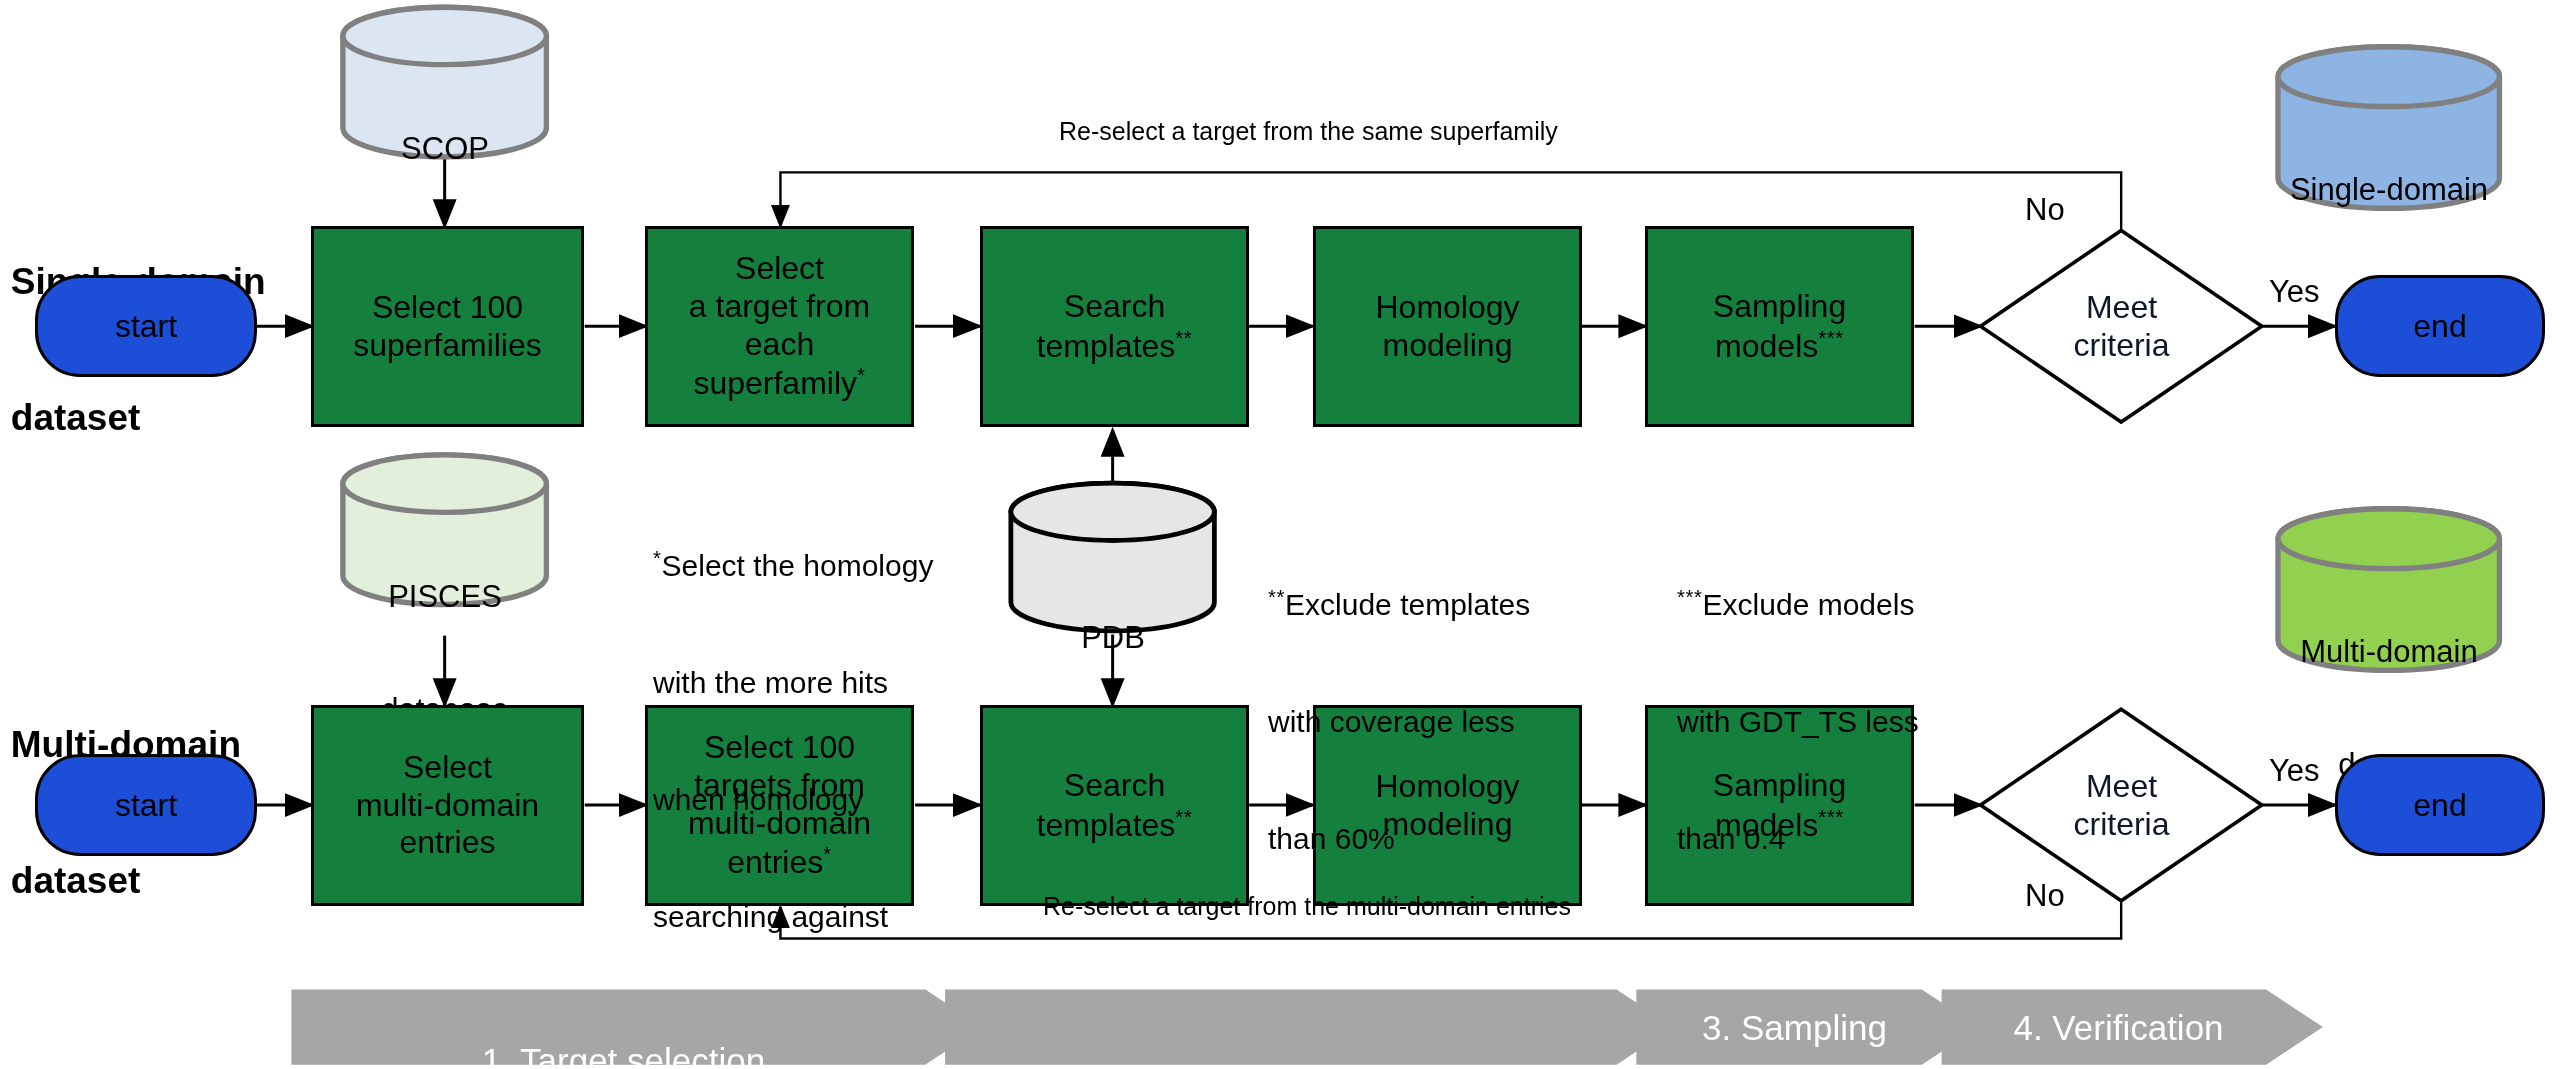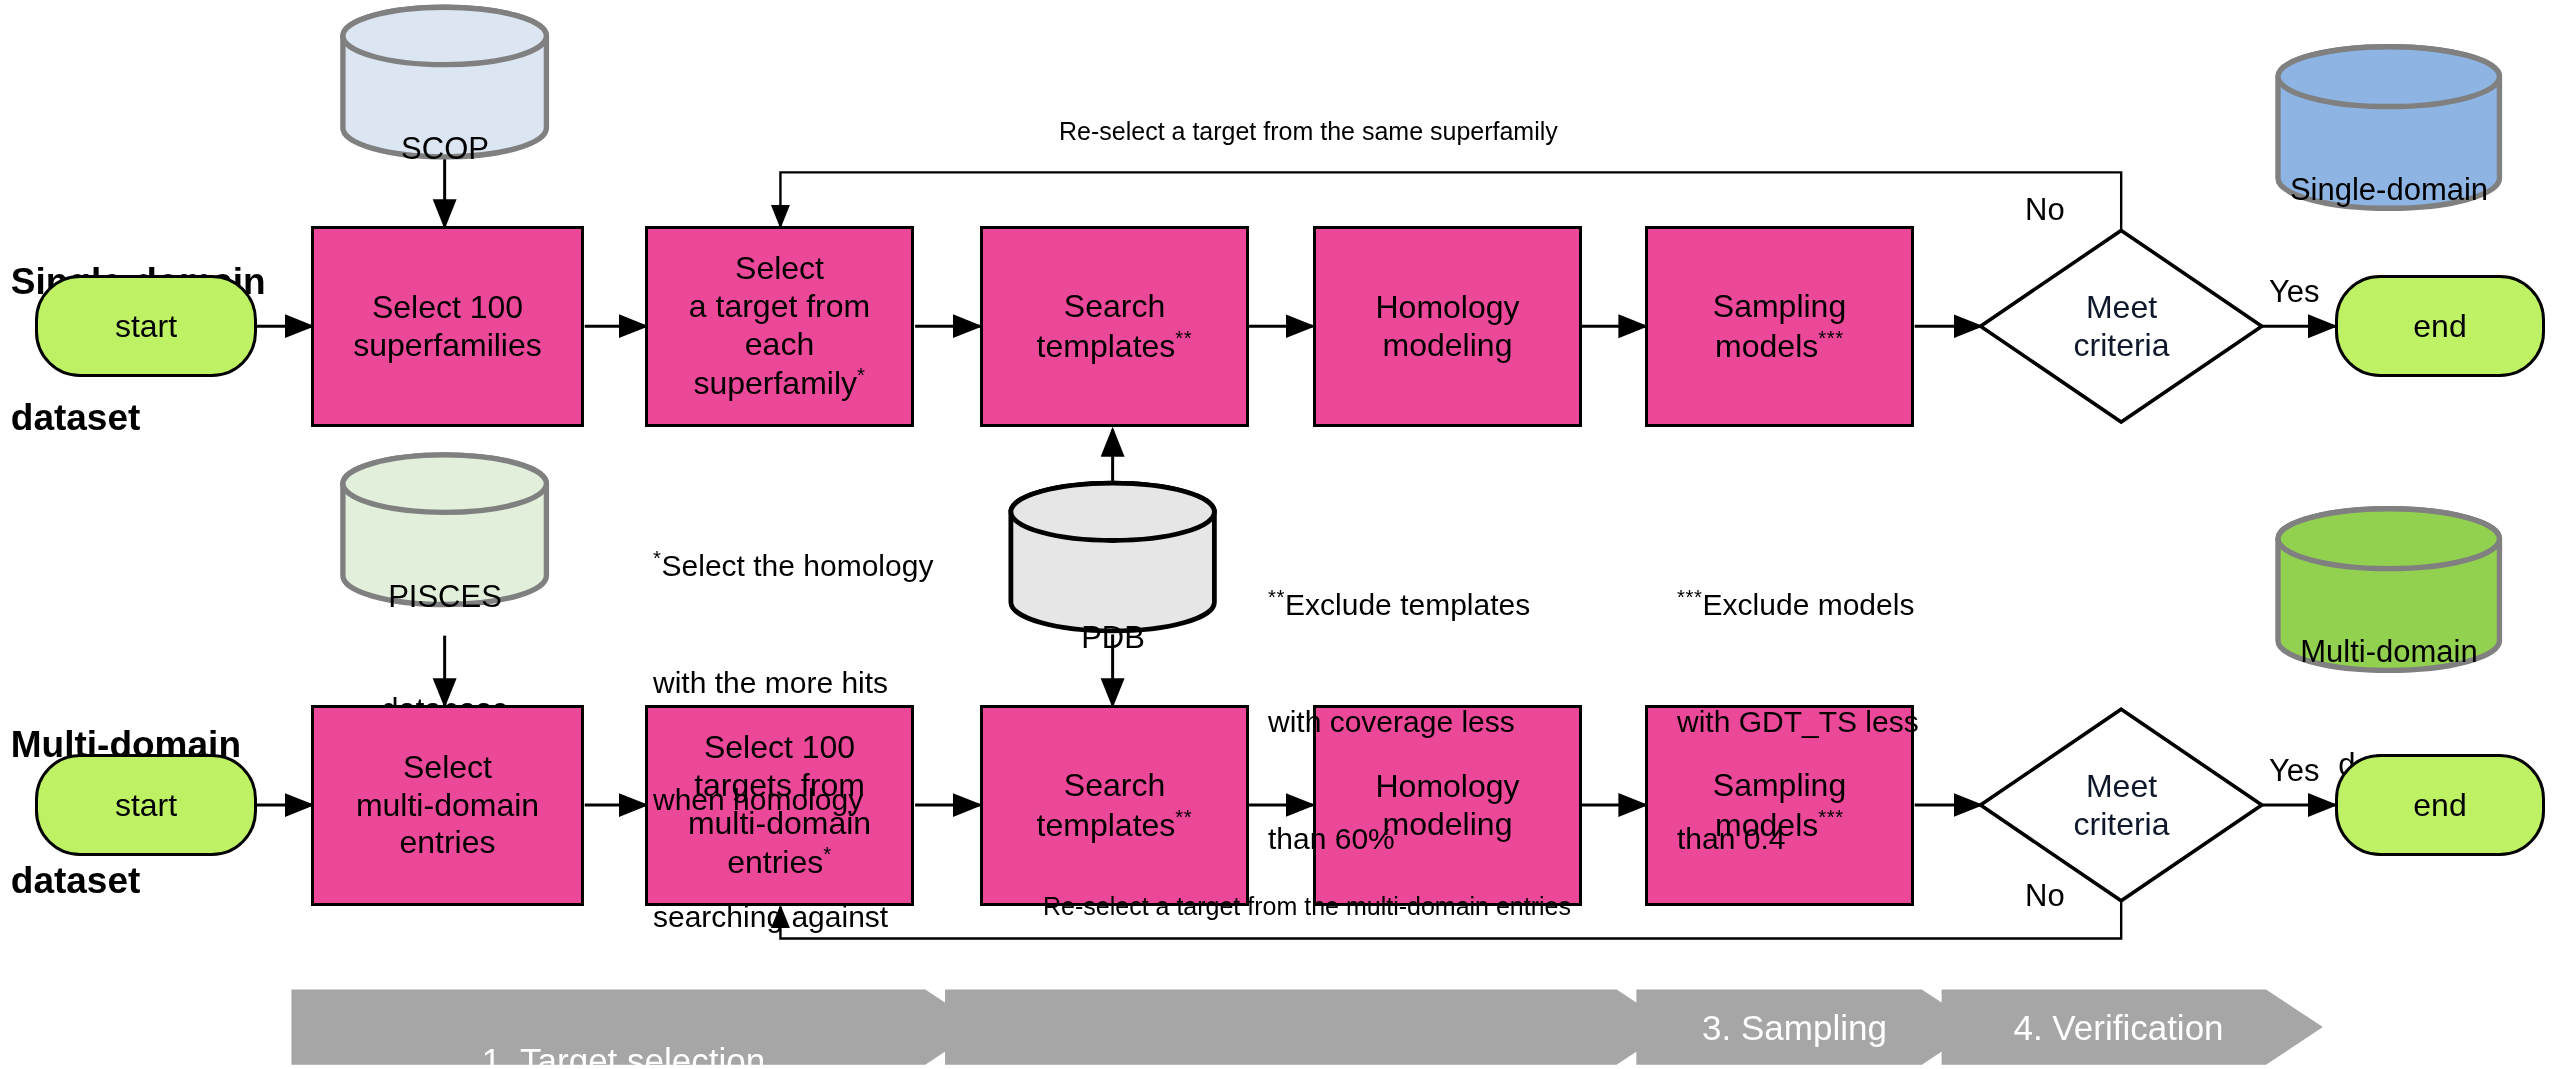--- a/index.html
+++ b/index.html
@@ -8,32 +8,32 @@
     position:relative;
     width:2576px;height:1069px;
     background:#ffffff;
     overflow:hidden;
   }
   .node{position:absolute;box-sizing:border-box;}
 
   
   .pbox{
     border:3px solid #000;
-    background:#ec4899;
+    background:#15803d;
     display:flex;align-items:center;justify-content:center;
     text-align:center;
     font-size:32px;line-height:1.18;
     color:#000;
   }
   .pbox .sup{font-size:20.4px;vertical-align:super;letter-spacing:0.6px;}
 
   
   .term{
     border:3px solid #000;
-    background:#bef264;
+    background:#1d4ed8;
     border-radius:45px/45px;
     display:flex;align-items:center;justify-content:center;
     font-size:32px;color:#000;
   }
 
   
   .diamond{}
   .diamond .dlabel{
     position:absolute;left:0;top:0;width:100%;height:100%;
     display:flex;flex-direction:column;align-items:center;justify-content:center;

